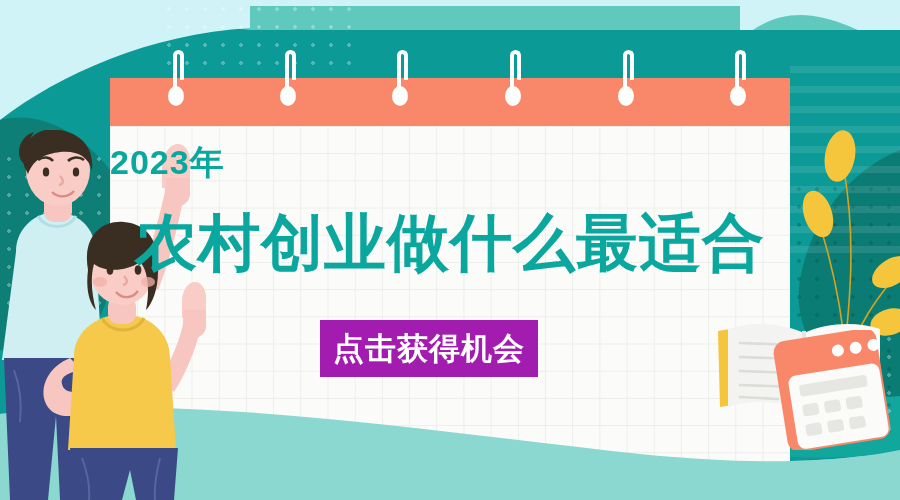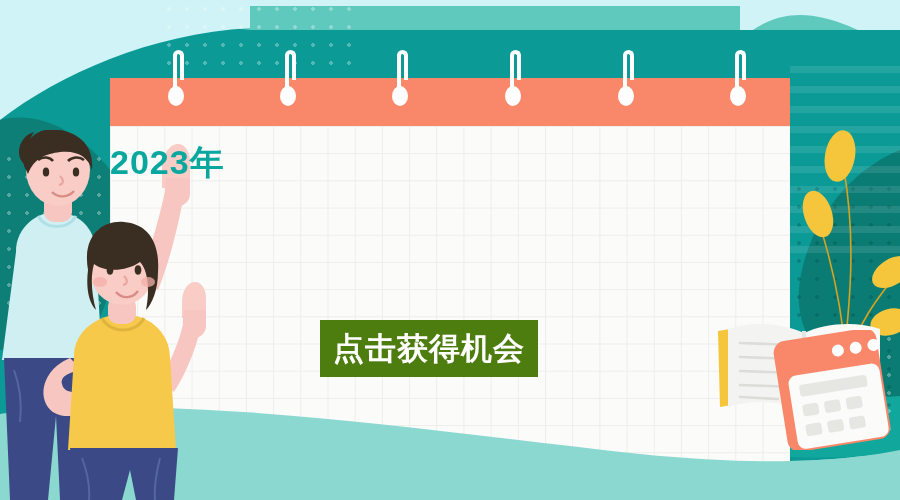--- a/index.html
+++ b/index.html
@@ -60,21 +60,21 @@
   #year{
     left:110px;top:140px;width:680px;text-align:left;
     font-size:34px;font-weight:bold;color:#0AA79F;letter-spacing:1px;
   }
   #headline{
     left:110px;top:212px;width:680px;text-align:center;
     font-size:62px;font-weight:bold;color:#0AA79F;letter-spacing:1px;
     white-space:nowrap;line-height:1;
   }
   #cta{
-    left:320px;top:320px;width:218px;height:57px;background:#4d7c0f;
+    left:320px;top:320px;width:218px;height:57px;background:#a21caf;
     display:flex;align-items:center;justify-content:center;
     color:#ffffff;font-size:31px;font-weight:bold;letter-spacing:1px;
     cursor:pointer;
   }
 </style>
 </head>
 <body>
 
 <div id="stage">
 
@@ -273,15 +273,16 @@
 
     <path d="M134,146 C138,150 138,154 133,155" stroke="#E8A79F" stroke-width="2.2" fill="none"></path>
     <path d="M126,162 C132,169 142,169 148,161" stroke="#D98C85" stroke-width="2.4" fill="none"></path>
 
     <path d="M80,318 L188,318 L184,370 L146,370 L140,340 L132,370 L86,370 Z" fill="#3B4A86"></path>
     <path d="M92,328 C98,344 100,358 99,370" stroke="#5566A0" stroke-width="2" fill="none"></path>
     <path d="M170,328 C166,344 164,358 165,370" stroke="#5566A0" stroke-width="2" fill="none"></path>
   </svg>
 
   <div class="abs" id="year">2023年</div>
+  <div class="abs" id="headline">农村创业做什么最适合</div>
   <div class="abs" id="cta">点击获得机会</div>
 
 </div>
 
 </body></html>

